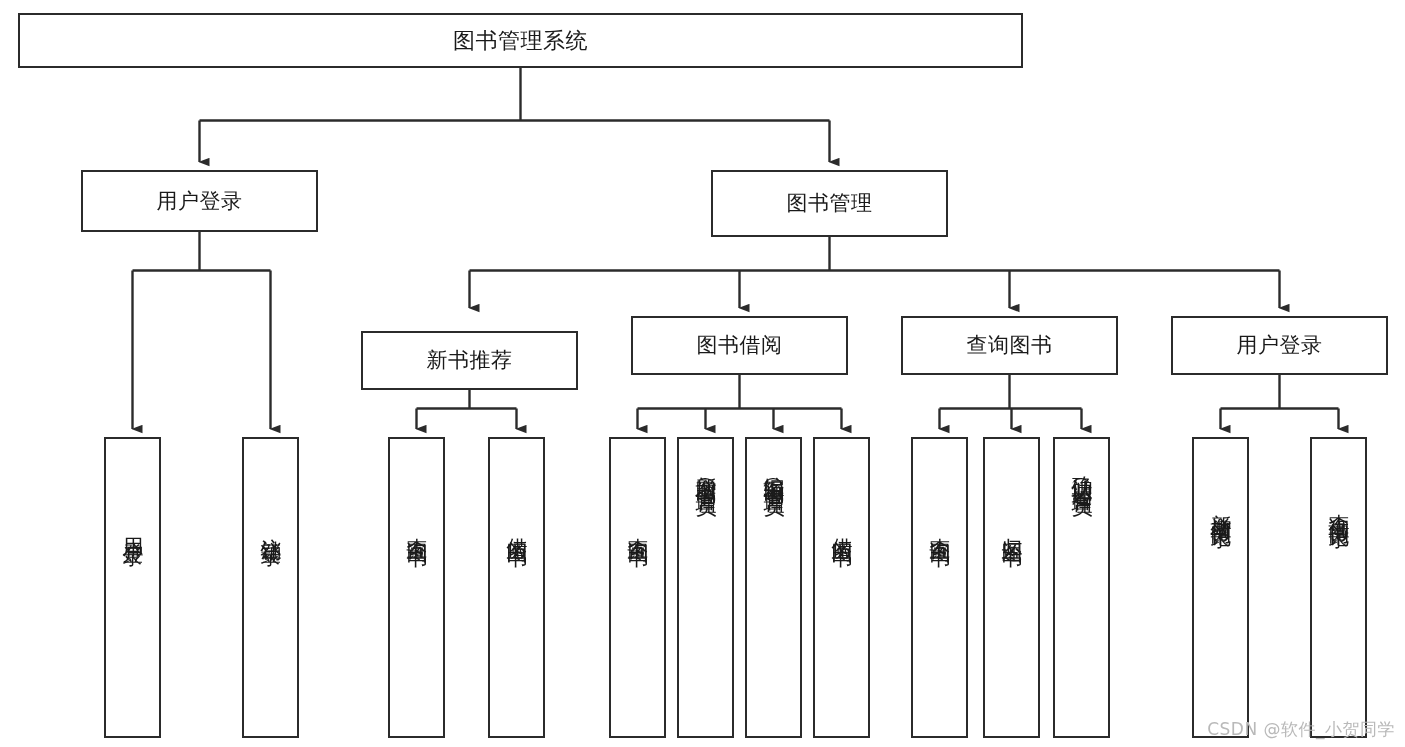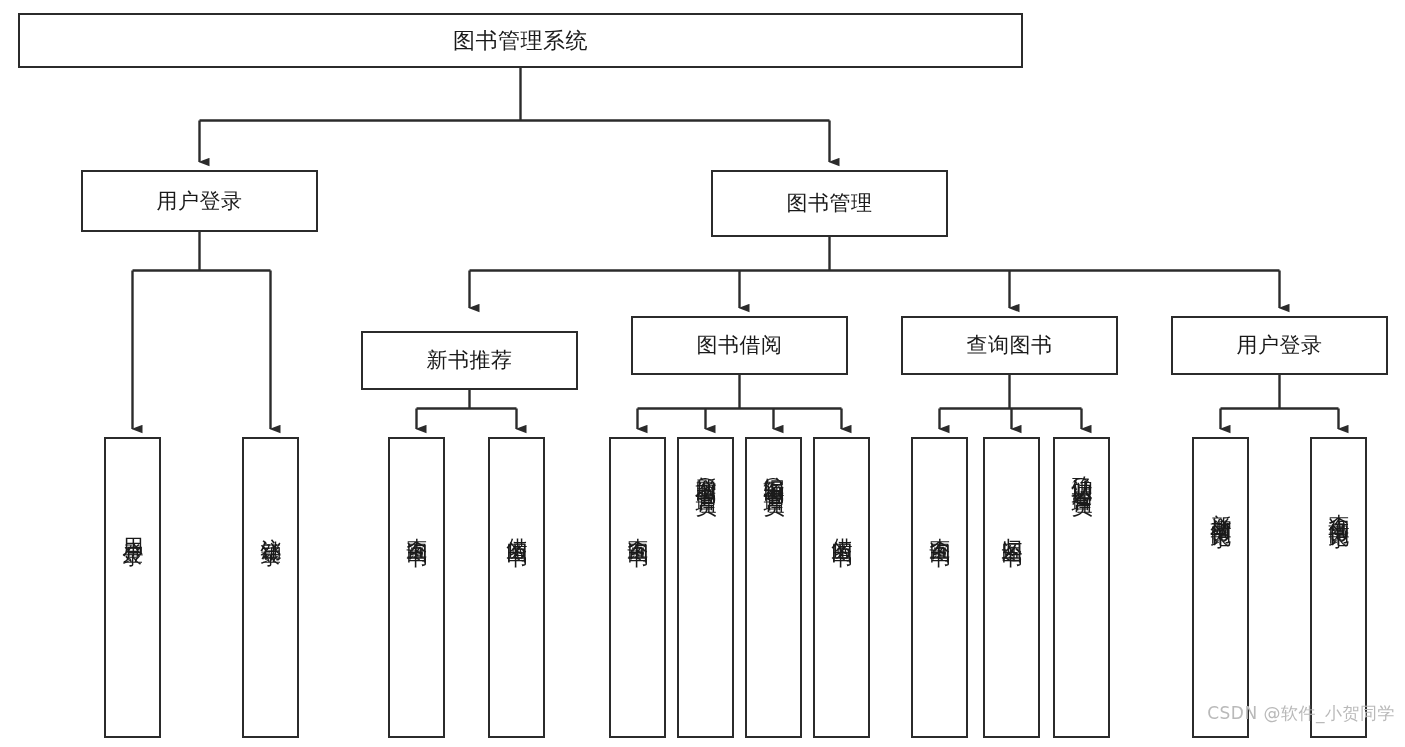--- a/index.html
+++ b/index.html
@@ -67,21 +67,21 @@
   }
   .node.vertical.midshort .node-label {
     padding-top: 52px;
   }
   .node.vertical.tall .node-label {
     padding-top: 14px;
   }
   #watermark {
     position: absolute;
     right: 10px;
-    bottom: 22px;
+    bottom: 6px;
     font-size: 17px;
     color: #b9b9b9;
     letter-spacing: 0.5px;
     z-index: 5;
     font-family: "DejaVu Sans", "Liberation Sans", sans-serif;
     white-space: nowrap;
   }
 </style>
 </head>
 <body>

